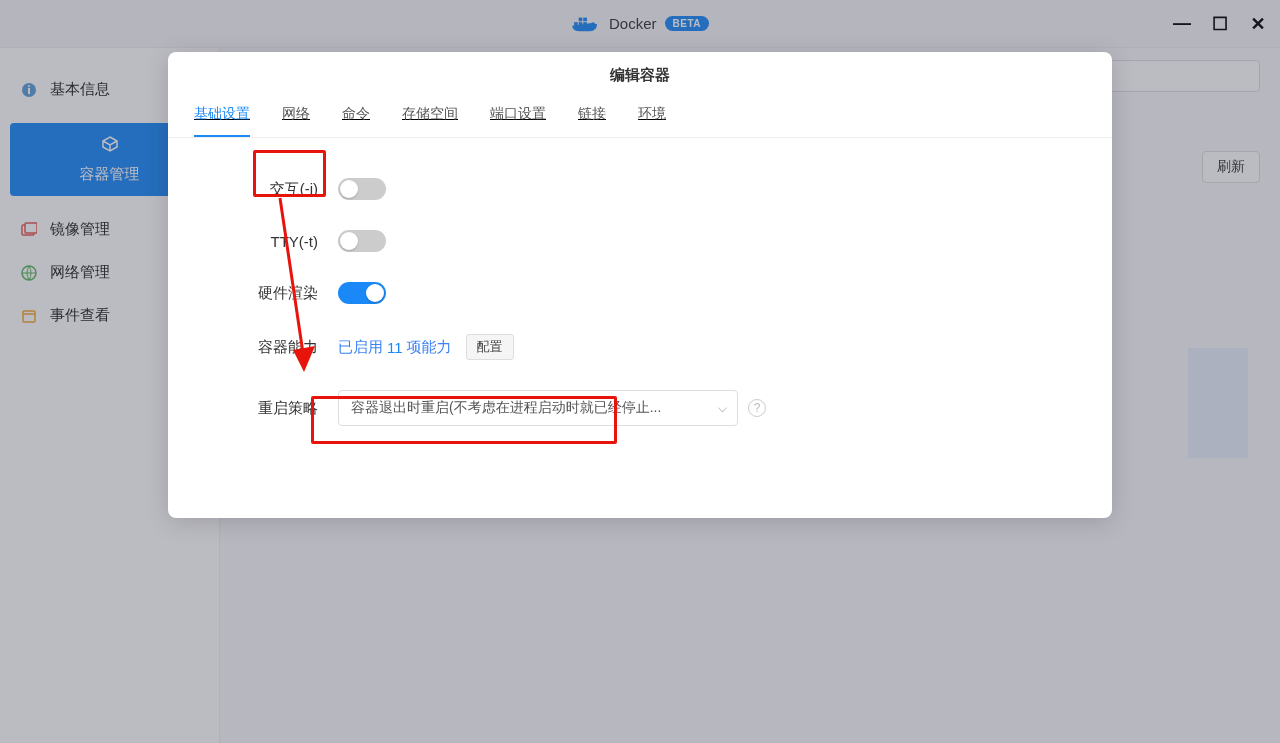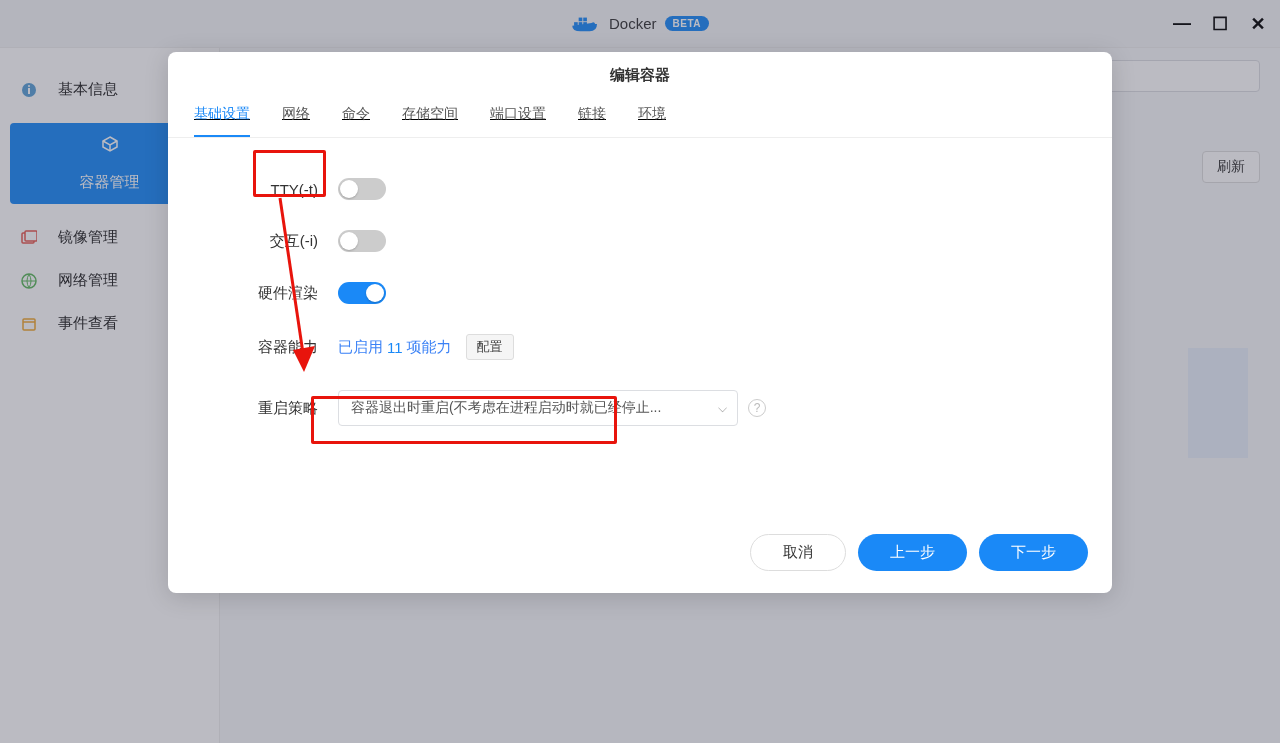--- a/index.html
+++ b/index.html
@@ -67,21 +67,21 @@
     .sidebar {
       width: 220px;
       background: #fff;
       padding-top: 20px;
       border-right: 1px solid #eee;
     }
     .sidebar-item {
       display: flex;
       align-items: center;
       padding: 12px 20px;
-      gap: 20px;
+      gap: 12px;
       font-size: 15px;
       color: #222;
       cursor: pointer;
     }
     .sidebar-item.active {
       background: #1a89f7;
       color: #fff;
       border-radius: 4px;
       margin: 12px 10px;
       flex-direction: column;
@@ -455,27 +455,27 @@
       <span class="mtab active">基础设置</span>
       <span class="mtab">网络</span>
       <span class="mtab">命令</span>
       <span class="mtab">存储空间</span>
       <span class="mtab">端口设置</span>
       <span class="mtab">链接</span>
       <span class="mtab">环境</span>
     </div>
     <div class="modal-body">
       <div class="form-row">
-        <div class="form-label">TTY(-t)</div>
+        <div class="form-label">交互(-i)</div>
         <div class="toggle">
             <div class="knob"></div>
           </div>
       </div>
       <div class="form-row">
-        <div class="form-label">交互(-i)</div>
+        <div class="form-label">TTY(-t)</div>
         <div class="toggle">
             <div class="knob"></div>
           </div>
       </div>
       <div class="form-row">
         <div class="form-label">硬件渲染</div>
         <div class="toggle on">
             <div class="knob"></div>
           </div>
       </div>
@@ -492,25 +492,20 @@
         <div class="form-label">重启策略</div>
         <div style="position:relative;display:flex;align-items:center;">
           <div class="select-field">
             <span>容器退出时重启(不考虑在进程启动时就已经停止...</span>
             <span class="select-chevron">⌵</span>
           </div>
           <span class="help-icon">?</span>
         </div>
       </div>
     </div>
-    <div class="modal-footer">
-      <button class="btn btn-cancel">取消</button>
-      <button class="btn btn-primary">上一步</button>
-      <button class="btn btn-primary">下一步</button>
-    </div>
   </div>
 </div>
 
 <div class="annotation red-box box-tab"></div>
 <div class="annotation red-box box-capability"></div>
 <svg class="annotation arrow-svg" viewBox="0 0 70 200">
   <line x1="20" y1="8" x2="44" y2="170" stroke="#e8140c" stroke-width="3"></line>
   <polygon points="44,182 33,160 55,156" fill="#e8140c"></polygon>
 </svg>
 

